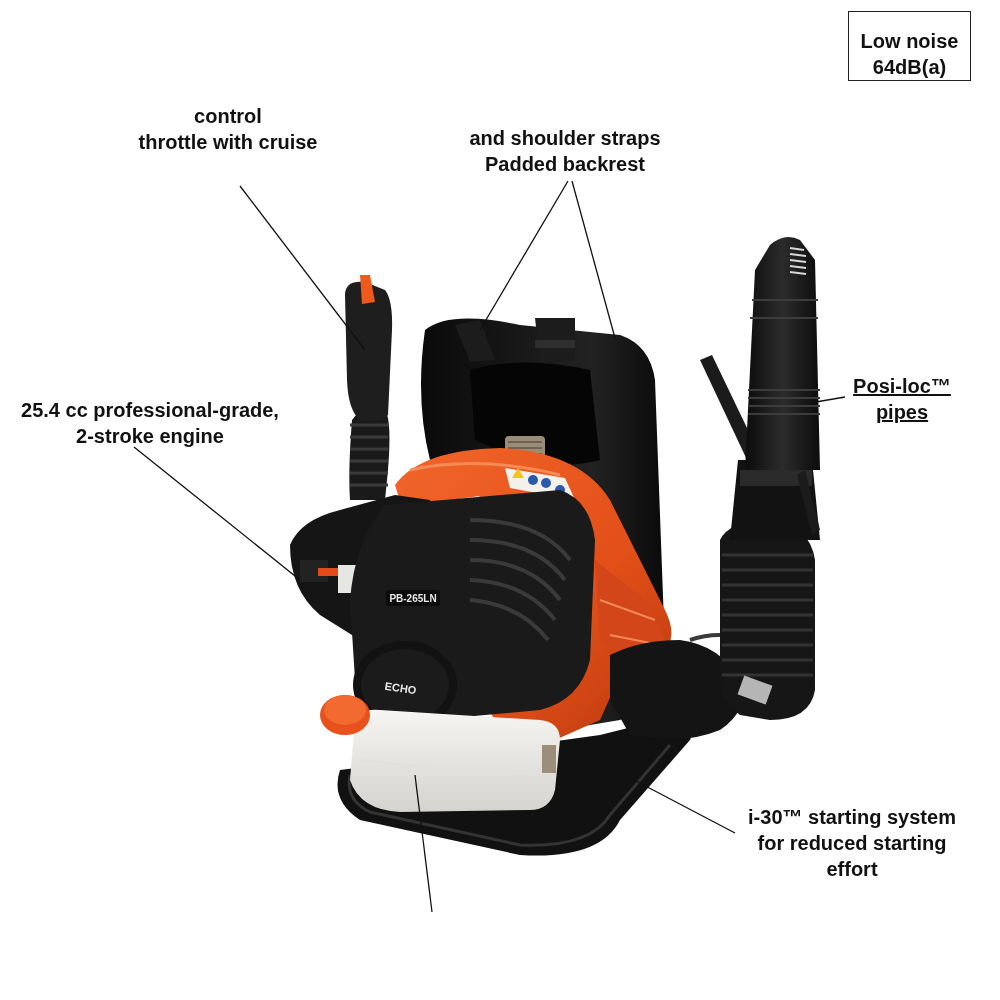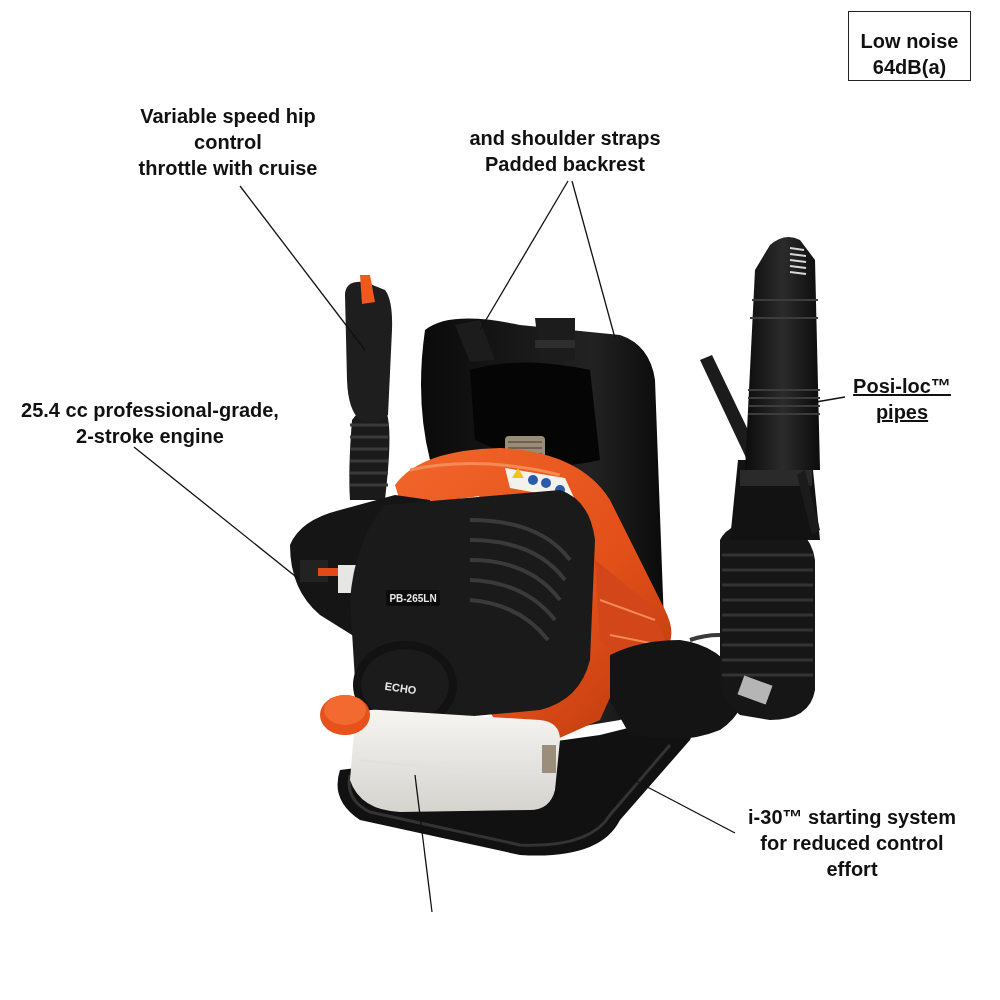--- a/index.html
+++ b/index.html
@@ -228,21 +228,20 @@
       <line x1="432" y1="912" x2="415" y2="775"></line>
     </g>
   </svg>
 
   <div class="badge">
     <span>Low noise</span>
     <span>64dB(a)</span>
   </div>
 
   <div class="callout" style="left:128px; top:103px; width:200px;">
-    <span>Variable speed hip</span>
     <span>control</span>
     <span>throttle with cruise</span>
   </div>
 
   <div class="callout" style="left:458px; top:125px; width:214px;">
     <span>and shoulder straps</span>
     <span>Padded backrest</span>
   </div>
 
   <div class="callout" style="left:4px; top:397px; width:292px;">
@@ -250,18 +249,18 @@
     <span>2-stroke engine</span>
   </div>
 
   <div class="callout" style="left:842px; top:373px; width:120px;text-decoration:underline;">
     <span>Posi-loc™</span>
     <span>pipes</span>
   </div>
 
   <div class="callout" style="left:734px; top:804px; width:236px;text-align:center;">
     <span>i-30™ starting system</span>
-    <span>for reduced control</span>
+    <span>for reduced starting</span>
     <span>effort</span>
   </div>
 
 
 </div>
 
 </body></html>

